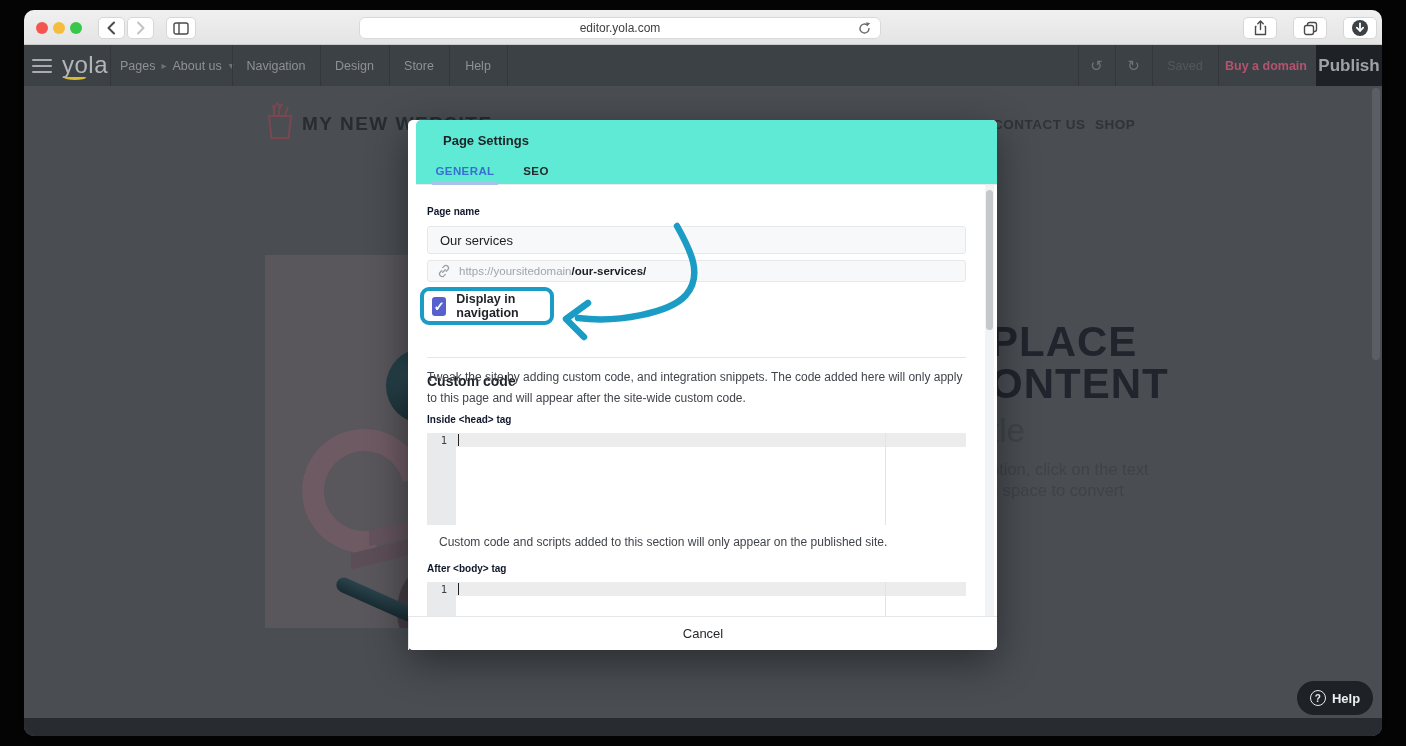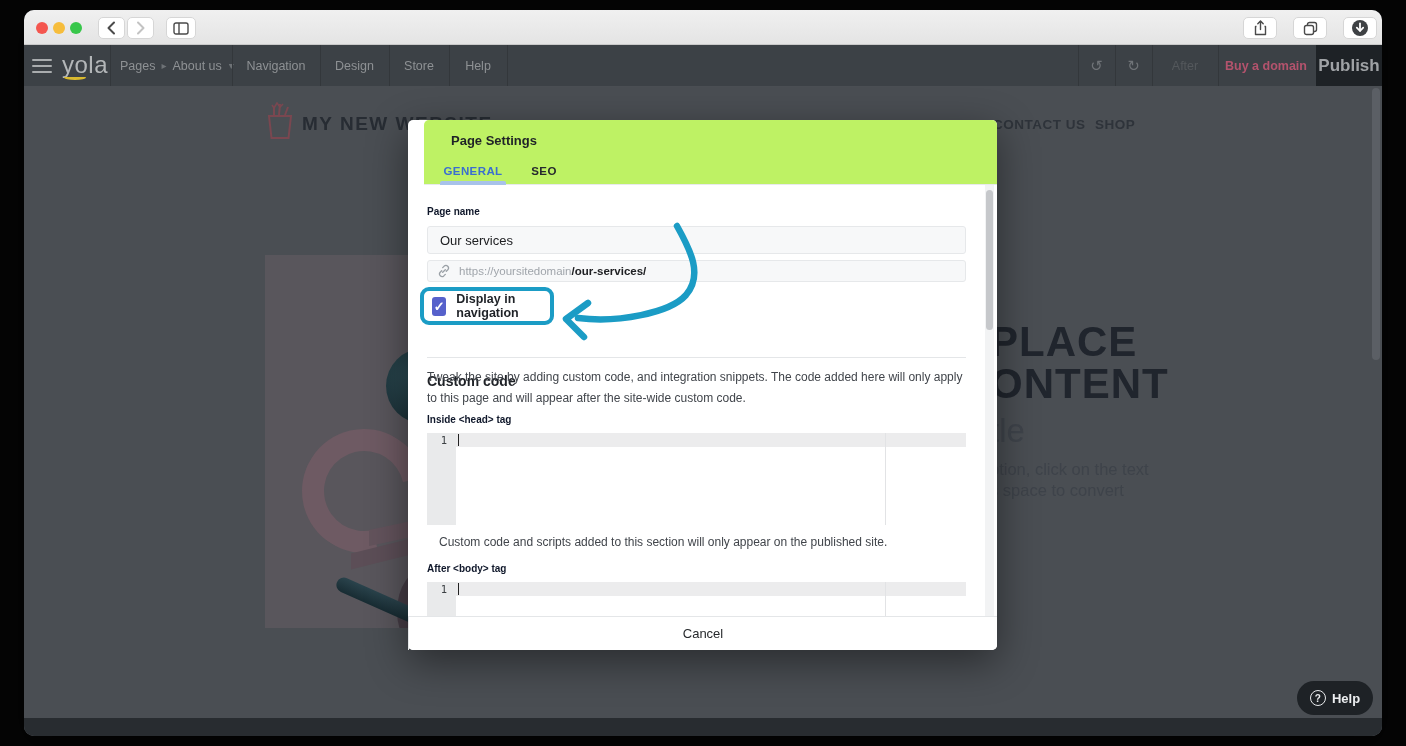--- a/index.html
+++ b/index.html
@@ -57,21 +57,21 @@
                background:#1e2226; display:flex; align-items:center; justify-content:center; gap:6px; }
   .help-q { width:16px; height:16px; border:1.5px solid #e8eaec; border-radius:50%; color:#e8eaec;
             font-size:10px; font-weight:700; display:flex; align-items:center; justify-content:center; }
   .help-label { color:#eceef0; font-size:13px; font-weight:700; }
   .page-scroll-thumb { position:absolute; left:1324px; top:2px; width:8px; height:272px;
                        border-radius:4px; background:#5b5f65; }
 
   
   .modal { position:absolute; left:384px; top:110px; width:589px; height:530px; background:#fff;
            border-radius:5px; box-shadow:0 12px 40px rgba(0,0,0,.45); }
-  .modal-head { position:absolute; left:16px; top:0; right:0; height:65px; background:#bef264;
+  .modal-head { position:absolute; left:8px; top:0; right:0; height:65px; background:#5eead4;
                 border-bottom:1px solid #e8eaec; border-radius:5px 5px 0 0; }
   .modal-title { position:absolute; left:27px; top:13px; font-size:13px; font-weight:700; color:#1f2227; }
   .tab { position:absolute; top:36px; height:29px; display:flex; align-items:center; justify-content:center;
          font-size:11.5px; font-weight:700; letter-spacing:0.4px; }
   .tab-general { left:16px; width:66px; color:#3a6ed0; }
   .tab-seo { left:100px; width:40px; color:#26292e; }
   .tab-underline { position:absolute; left:16px; top:61px; width:66px; height:4px;
                    background:#a8c2ea; border-radius:2px 2px 0 0; }
   .m-label { position:absolute; left:19px; font-size:10px; font-weight:700; color:#0f172a; }
   .m-input { position:absolute; left:19px; width:539px; height:28px; background:#f7f8f9;
@@ -128,20 +128,29 @@
           <polyline points="2,1.5 7.5,7 2,12.5" fill="none" stroke="#c3c3c3" stroke-width="2" stroke-linecap="round" stroke-linejoin="round"></polyline>
         </svg>
       </div>
       <div class="chrome-btn" style="left:142px;width:30px;">
         <svg width="16" height="13" viewBox="0 0 16 13">
           <rect x="1" y="1" width="14" height="11" rx="2" fill="none" stroke="#4a4a4a" stroke-width="1.4"></rect>
           <line x1="6" y1="1" x2="6" y2="12" stroke="#4a4a4a" stroke-width="1.4"></line>
         </svg>
       </div>
 
+      <div class="urlbar">
+        <span class="urltext">editor.yola.com</span>
+        <span class="reload">
+          <svg width="15" height="15" viewBox="0 0 15 15">
+            <path d="M12 7.5 a4.5 4.5 0 1 1 -1.6 -3.4" fill="none" stroke="#6b6b6b" stroke-width="1.4" stroke-linecap="round"></path>
+            <polygon points="9.2,1.2 13.2,2.2 10.2,5.2" fill="#6b6b6b"></polygon>
+          </svg>
+        </span>
+      </div>
 
       <div class="chrome-btn" style="left:1219px;width:34px;">
         <svg width="13" height="16" viewBox="0 0 13 16">
           <path d="M2.5 6.5 h-1 v8 h10 v-8 h-1" fill="none" stroke="#4a4a4a" stroke-width="1.4" stroke-linejoin="round"></path>
           <line x1="6.5" y1="1.5" x2="6.5" y2="9.5" stroke="#4a4a4a" stroke-width="1.4" stroke-linecap="round"></line>
           <polyline points="3.8,3.8 6.5,1 9.2,3.8" fill="none" stroke="#4a4a4a" stroke-width="1.4" stroke-linecap="round" stroke-linejoin="round"></polyline>
         </svg>
       </div>
       <div class="chrome-btn" style="left:1269px;width:34px;">
         <svg width="15" height="15" viewBox="0 0 15 15">
@@ -186,21 +195,21 @@
 
       <div class="ybar-sep" style="left:1054px;"></div>
       <div class="yitem" style="left:1054px;width:37px;justify-content:center;">
         <span class="uicon">↺</span>
       </div>
       <div class="ybar-sep" style="left:1091px;"></div>
       <div class="yitem" style="left:1091px;width:37px;justify-content:center;">
         <span class="uicon">↻</span>
       </div>
       <div class="ybar-sep" style="left:1128px;"></div>
-      <div class="yitem saved" style="left:1128px;width:66px;justify-content:center;">After</div>
+      <div class="yitem saved" style="left:1128px;width:66px;justify-content:center;">Saved</div>
       <div class="ybar-sep" style="left:1194px;"></div>
       <div class="yitem buy" style="left:1194px;width:96px;justify-content:center;">Buy a domain</div>
       <div class="publish-block">Publish</div>
     </div>
 
     <div class="page">
 
       <svg class="abs" style="left:241px;top:16px;" width="30" height="40" viewBox="0 0 30 40">
         <path d="M4 14 h22 l-2.5 22 h-17 z" fill="none" stroke="#7a4750" stroke-width="2"></path>
         <line x1="9" y1="13" x2="9" y2="4" stroke="#7a4750" stroke-width="2"></line>

